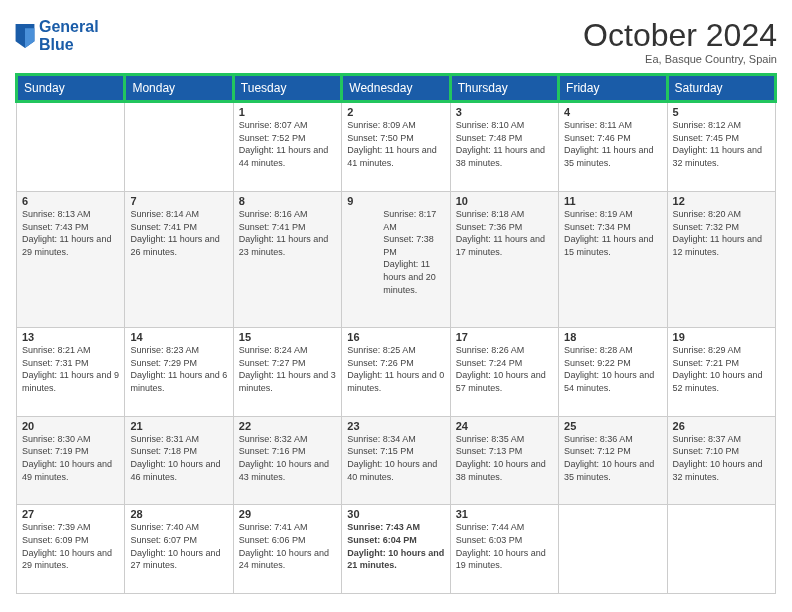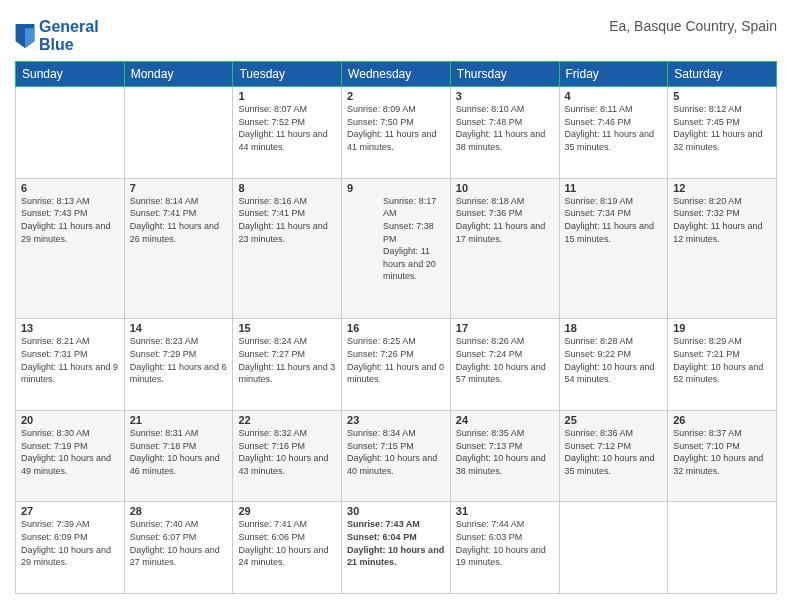--- a/index.html
+++ b/index.html
@@ -44,38 +44,38 @@
     .title-block {
       text-align: right;
     }
     .main-title {
       font-size: 32px;
       font-weight: normal;
       color: #333;
       line-height: 1.1;
     }
     .subtitle {
-      font-size: 14px;
+      font-size: 11px;
       color: #555;
     }
     .calendar {
       flex: 1;
       border: 1px solid #ccc;
       border-collapse: collapse;
       width: 100%;
       table-layout: fixed;
     }
     .calendar th {
       background: #1a5ca8;
       color: #fff;
       text-align: left;
       padding: 5px 6px;
       font-size: 12px;
       font-weight: normal;
-      border: 1px solid #22c55e;
+      border: 3px solid #22c55e;
     }
     .calendar td {
       border: 1px solid #ccc;
       vertical-align: top;
       padding: 3px 5px;
       font-size: 9.5px;
       color: #333;
       background: #fff;
     }
     .calendar tr:nth-child(even) td {
@@ -112,20 +112,21 @@
       <svg class="logo-icon" viewBox="0 0 22 28" xmlns="http://www.w3.org/2000/svg">
         <polygon points="0,0 22,0 22,20 11,28 0,20" fill="#1a5ca8"></polygon>
         <polygon points="11,5 22,5 22,20 11,28" fill="#4a90d9"></polygon>
       </svg>
       <div class="logo-text">
         <div><span>General</span></div>
         <div><span style="color:#1a5ca8;">Blue</span></div>
       </div>
     </div>
     <div class="title-block">
+      <div class="main-title">October 2024</div>
       <div class="subtitle">Ea, Basque Country, Spain</div>
     </div>
   </div>
 
   <table class="calendar">
     <thead>
       <tr>
       <th>Sunday</th>
           <th>Monday</th>
           <th>Tuesday</th>

